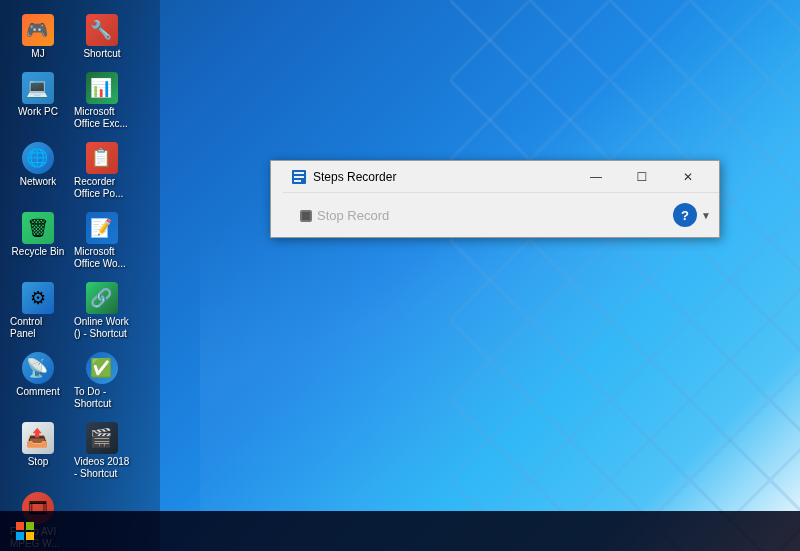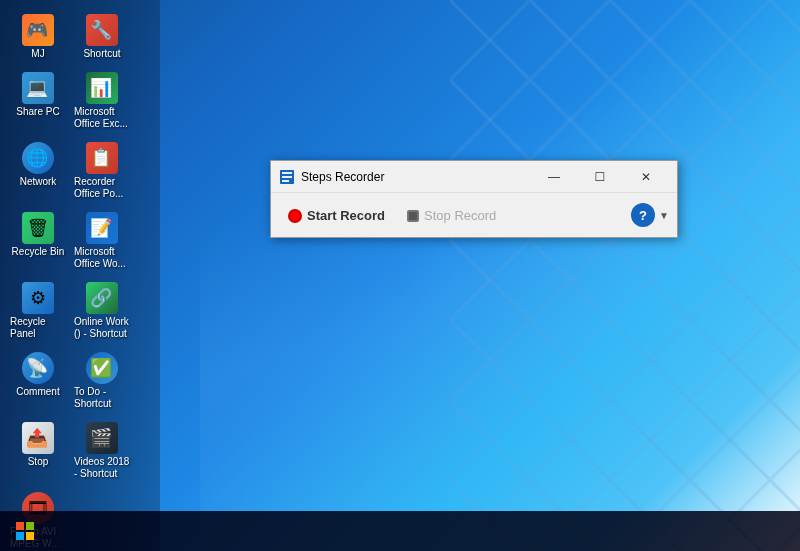--- a/index.html
+++ b/index.html
@@ -112,26 +112,27 @@
       line-height: 1.2;
       word-break: break-word;
       max-width: 58px;
     }
 
     
     .steps-recorder-window {
       position: absolute;
       top: 160px;
       left: 270px;
-      width: 408px;
+      width: 450px;
       background: #f0f0f0;
       border: 1px solid #999;
       box-shadow: 2px 2px 10px rgba(0,0,0,0.4);
       z-index: 10;
       border-radius: 0;
+      padding-left: 12px;
     }
 
     .window-titlebar {
       background: #f0f0f0;
       height: 32px;
       display: flex;
       align-items: center;
       padding: 0 8px;
       border-bottom: 1px solid #ddd;
       user-select: none;
@@ -294,21 +295,21 @@
         </div>
         <span class="icon-label">Shortcut</span>
       </div>
     </div>
 
     <div class="icon-row">
       <div class="desktop-icon">
         <div class="icon-image icon-pc">
           <span style="font-size:18px;">💻</span>
         </div>
-        <span class="icon-label">Share PC</span>
+        <span class="icon-label">Work PC</span>
       </div>
       <div class="desktop-icon">
         <div class="icon-image icon-excel">
           <span style="font-size:18px;">📊</span>
         </div>
         <span class="icon-label">Microsoft Office Exc...</span>
       </div>
     </div>
 
     <div class="icon-row">
@@ -339,21 +340,21 @@
         </div>
         <span class="icon-label">Microsoft Office Wo...</span>
       </div>
     </div>
 
     <div class="icon-row">
       <div class="desktop-icon">
         <div class="icon-image icon-control">
           <span style="font-size:18px;">⚙</span>
         </div>
-        <span class="icon-label">Recycle Panel</span>
+        <span class="icon-label">Control Panel</span>
       </div>
       <div class="desktop-icon">
         <div class="icon-image icon-online">
           <span style="font-size:18px;">🔗</span>
         </div>
         <span class="icon-label">Online Work () - Shortcut</span>
       </div>
     </div>
 
     <div class="icon-row">
@@ -410,26 +411,20 @@
       <span class="window-title">Steps Recorder</span>
       <div class="window-controls">
         <button class="win-btn">—</button>
         <button class="win-btn">☐</button>
         <button class="win-btn close">✕</button>
       </div>
     </div>
 
     <div class="window-toolbar">
 
-      <button class="toolbar-btn">
-        <span class="btn-icon">
-          <span style="display:inline-block;width:14px;height:14px;border-radius:50%;background:red;border:2px solid #cc0000;vertical-align:middle;"></span>
-        </span>
-        <strong>Start Record</strong>
-      </button>
 
       <button class="toolbar-btn disabled">
         <span class="btn-icon">
           <span style="display:inline-block;width:12px;height:12px;border-radius:2px;background:#555;border:2px solid #777;vertical-align:middle;"></span>
         </span>
         <span>Stop Record</span>
       </button>
 
 
       <div style="margin-left:auto;display:flex;align-items:center;gap:4px;">

